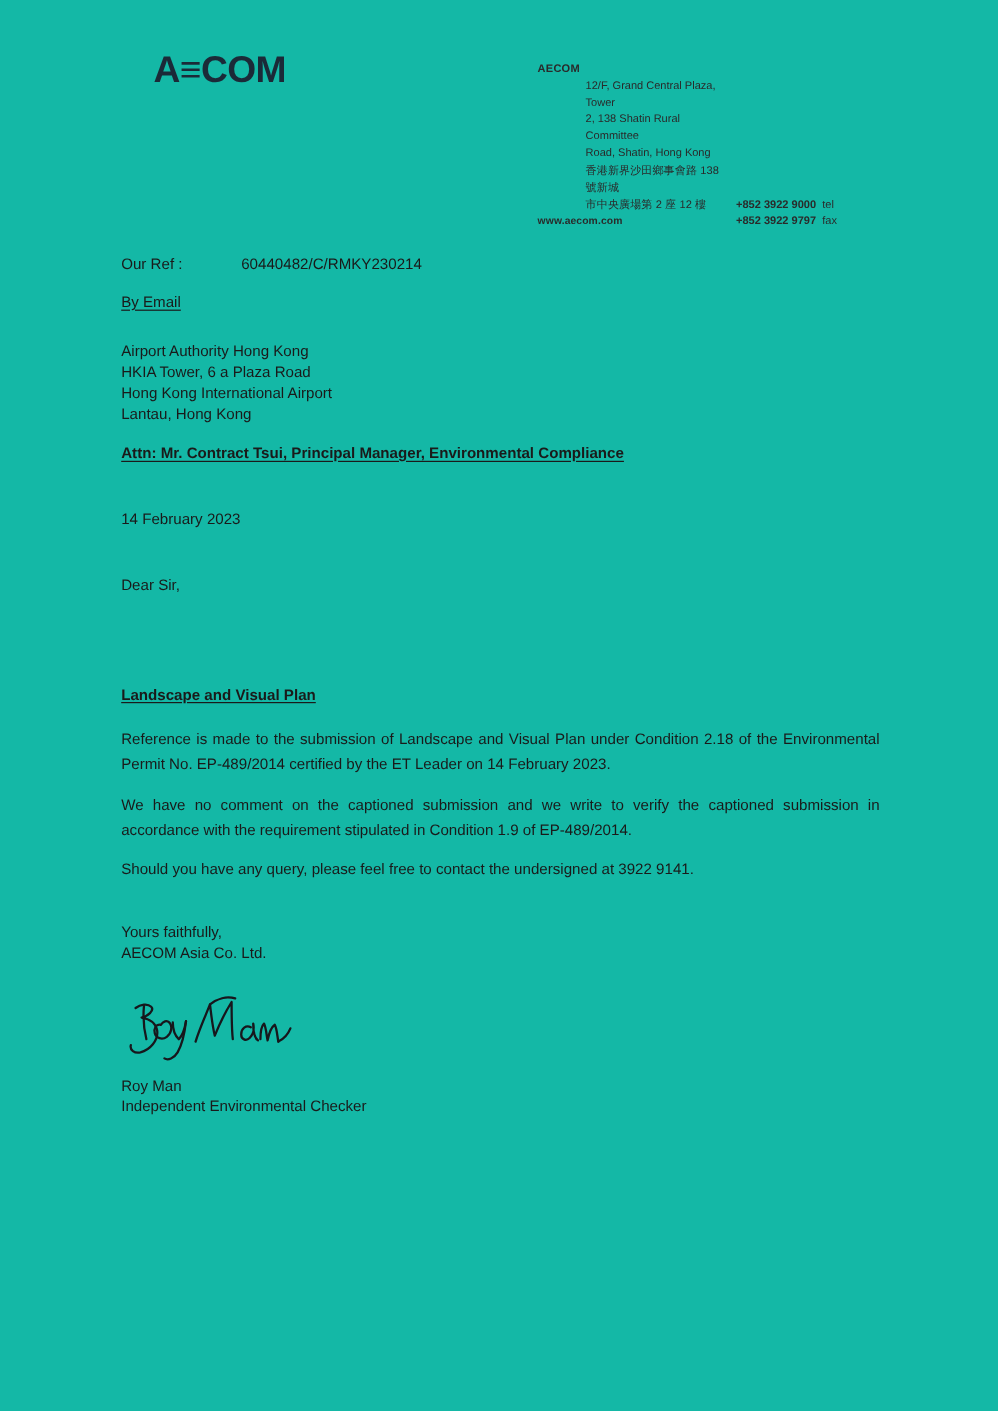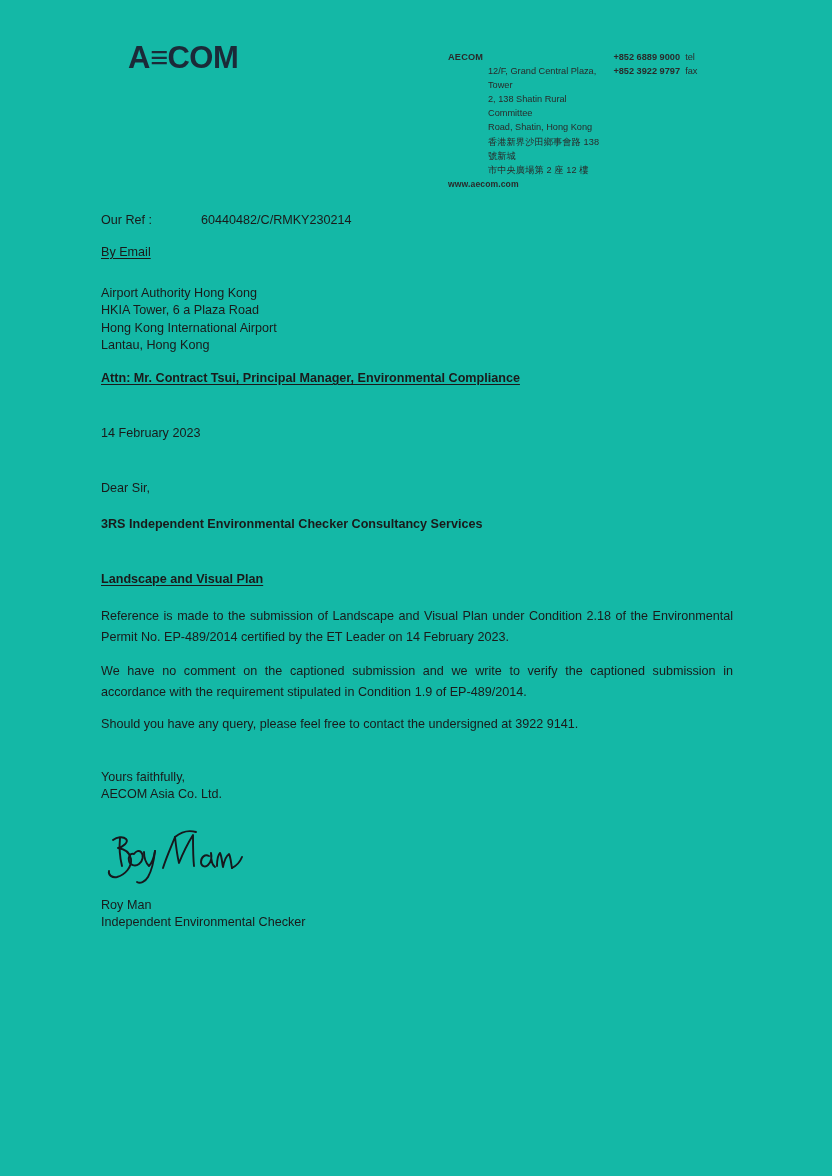--- a/index.html
+++ b/index.html
@@ -34,21 +34,21 @@
     position: absolute;
     left: 448px;
     top: 50px;
     width: 290px;
     font-size: 9.2px;
     line-height: 14.1px;
     color: #2a2a2a;
   }
   .lh-cols {
     display: flex;
-    align-items: flex-start;
+    align-items: flex-end;
   }
   .lh-left { width: 160px; }
   .lh-right { width: 130px; padding-left: 12px; }
   .lh-name { font-weight: bold; font-size: 9.2px; letter-spacing: .2px; }
   .lh-line { white-space: normal; margin-left: 40px; }
   .lh-cn { letter-spacing: .1px; }
   .lh-web { font-weight: bold; font-size: 8.6px; letter-spacing: .1px; }
   .lh-phone { font-weight: bold; white-space: nowrap; }
   .lh-phone .lbl { font-weight: normal; }
 
@@ -170,21 +170,21 @@
       <div class="lh-left">
         <div class="lh-name">AECOM</div>
         <div class="lh-line">12/F, Grand Central Plaza, Tower</div>
         <div class="lh-line">2, 138 Shatin Rural Committee</div>
         <div class="lh-line">Road, Shatin, Hong Kong</div>
         <div class="lh-line lh-cn">香港新界沙田鄉事會路 138 號新城</div>
         <div class="lh-line lh-cn">市中央廣場第 2 座 12 樓</div>
         <div class="lh-web">www.aecom.com</div>
       </div>
       <div class="lh-right">
-        <div class="lh-phone"><span>+852 6889 9000</span>&nbsp; <span class="lbl">tel</span></div>
+        <div class="lh-phone"><span>+852 3922 9000</span>&nbsp; <span class="lbl">tel</span></div>
         <div class="lh-phone"><span>+852 3922 9797</span>&nbsp; <span class="lbl">fax</span></div>
       </div>
     </div>
   </div>
 
   <div class="body">
 
     <div class="ref-row">
       <span class="ref-label">Our Ref :</span>
       <span>60440482/C/RMKY230214</span>
@@ -199,21 +199,20 @@
       <div>Lantau, Hong Kong</div>
     </div>
 
     <div class="attn">Attn: Mr. Contract Tsui, Principal Manager, Environmental Compliance</div>
 
     <div class="date">14 February 2023</div>
 
     <div class="salutation">Dear Sir,</div>
 
     <div class="contract">
-      <div>3RS Independent Environmental Checker Consultancy Services</div>
     </div>
 
     <div class="subject">Landscape and Visual Plan</div>
 
     <div class="para para-justify p1">Reference is made to the submission of Landscape and Visual Plan under Condition 2.18 of the Environmental Permit No. EP-489/2014 certified by the ET Leader on 14 February 2023.</div>
     <div class="para para-justify p2">We have no comment on the captioned submission and we write to verify the captioned submission in accordance with the requirement stipulated in Condition 1.9 of EP-489/2014.</div>
     <div class="para p3">Should you have any query, please feel free to contact the undersigned at 3922 9141.</div>
 
     <div class="closing">
       <div>Yours faithfully,</div>

